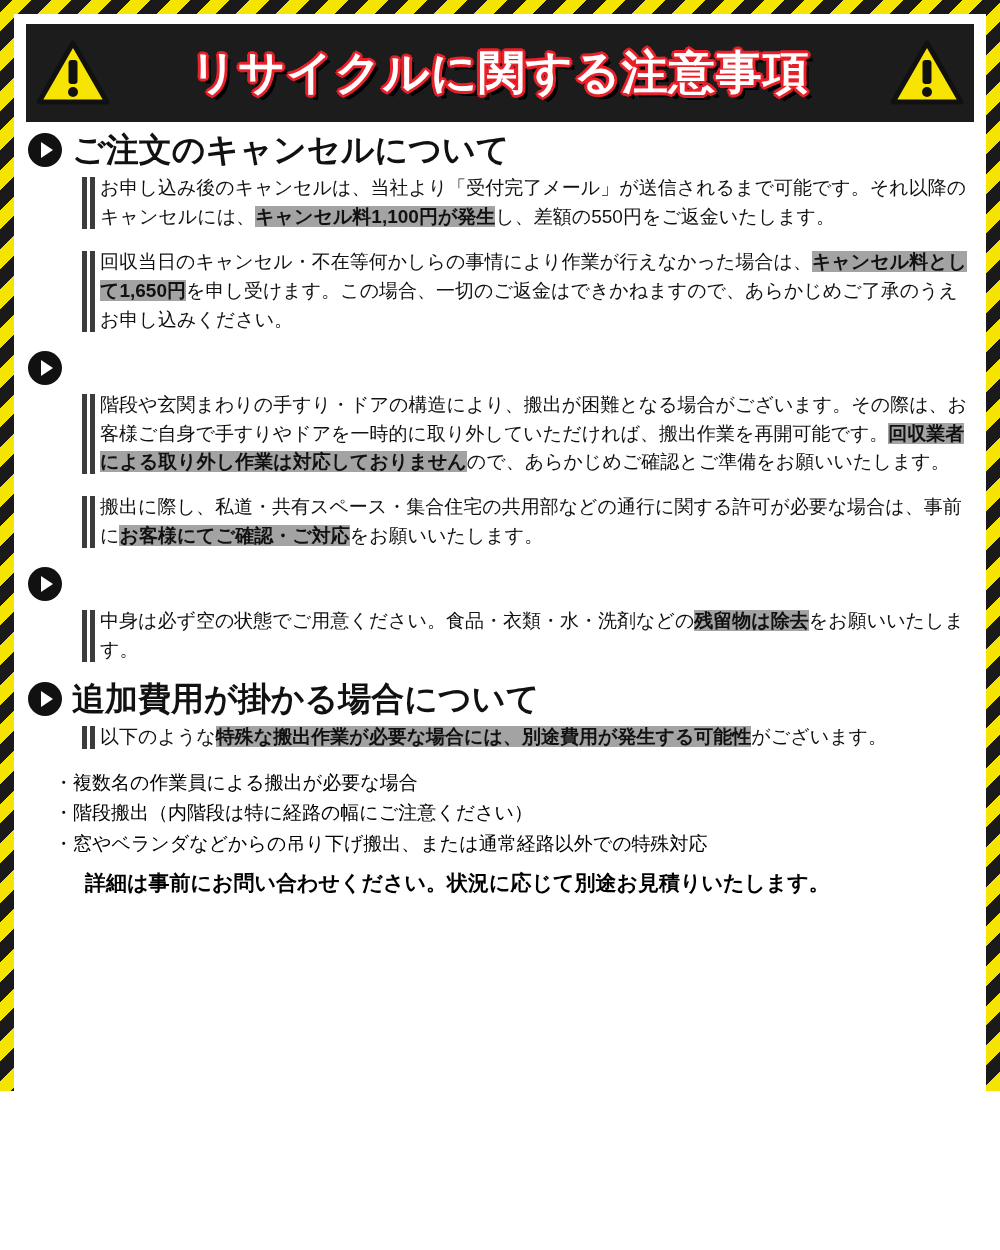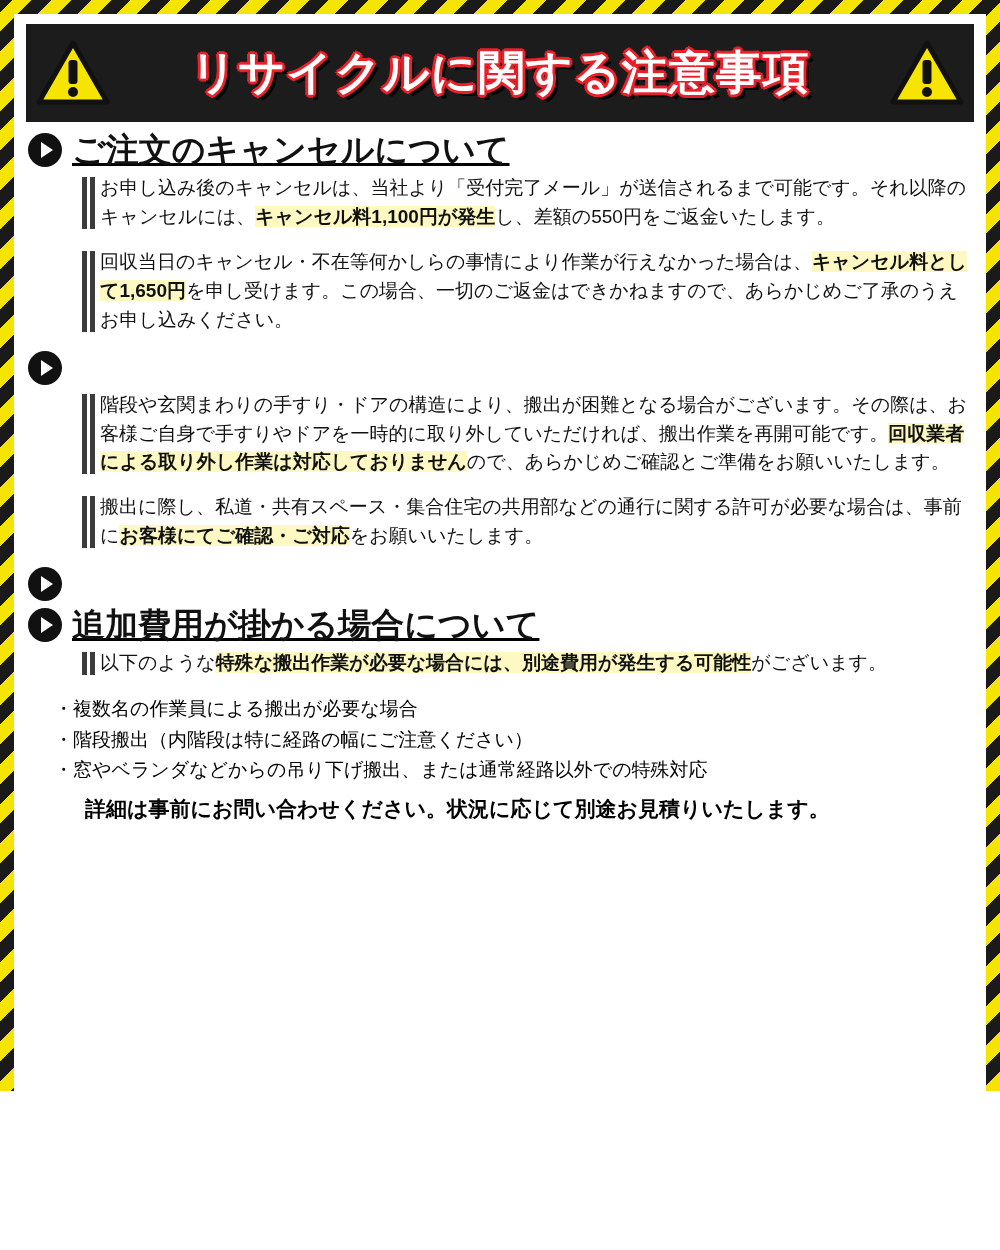--- a/index.html
+++ b/index.html
@@ -56,21 +56,20 @@
       2px 2px 0 #e8202a, -2px 2px 0 #e8202a, 2px -2px 0 #e8202a, -2px -2px 0 #e8202a,
       5px 5px 0 #000;
     white-space:nowrap;
   }
 
   
   .section{margin:0 0 6px 0;}
   .sec-head{
     display:flex;align-items:center;gap:10px;
     margin:6px 0 6px 2px;
-    text-decoration:underline;
   }
   .sec-bullet{
     width:34px;height:34px;border-radius:50%;
     background:#111;
     display:flex;align-items:center;justify-content:center;
     flex:0 0 auto;
   }
   .sec-bullet:after{
     content:"";
     display:block;
@@ -98,21 +97,21 @@
   .para:before{
     content:"";
     position:absolute;left:0;top:3px;bottom:3px;width:5px;
     background:#3c3c3c;
   }
   .para:after{
     content:"";
     position:absolute;left:8px;top:3px;bottom:3px;width:5px;
     background:#3c3c3c;
   }
-  .hl{background:#fef9c3;font-weight:bold;}
+  .hl{background:#a3a3a3;font-weight:bold;}
   .bd{font-weight:normal;}
 
   ul.bullets{
     margin:6px 0 10px 28px;padding:0;list-style:none;
     font-size:19px;line-height:1.6;
   }
   ul.bullets li:before{content:"・";}
   .closing{
     margin:10px 0 0 56px;
     padding-left:3px;
@@ -156,20 +155,21 @@
           <div class="sec-head">
             <span class="sec-bullet"></span>
           </div>
           <p class="para"><span>階段や玄関まわりの手すり・ドアの構造により、</span><span class="bd">搬出が困難となる場合</span><span>がございます。</span><span>その際は、</span><span class="bd">お客様ご自身で手すりやドアを一時的に取り外していただければ</span><span>、搬出作業を再開可能です。</span><span class="hl">回収業者による取り外し作業は対応しておりません</span><span>ので、あらかじめご確認とご準備をお願いいたします。</span></p>
           <p class="para"><span>搬出に際し、私道・共有スペース・集合住宅の共用部などの</span><span class="bd">通行に関する許可が必要</span><span>な場合は、事前に</span><span class="hl">お客様にてご確認・ご対応</span><span>をお願いいたします。</span></p>
         </div>
         <div class="section">
           <div class="sec-head">
             <span class="sec-bullet"></span>
           </div>
+          <p class="para"><span>中身は必ず空の状態でご用意ください。食品・衣類・水・洗剤などの</span><span class="hl">残留物は除去</span><span>をお願いいたします。</span></p>
         </div>
         <div class="section">
           <div class="sec-head">
             <span class="sec-bullet"></span>
             <span class="sec-title">追加費用が掛かる場合について</span>
           </div>
           <p class="para"><span>以下のような</span><span class="hl">特殊な搬出作業が必要な場合には、別途費用が発生する可能性</span><span>がございます。</span></p>
           <ul class="bullets">
             <li>複数名の作業員による搬出が必要な場合</li>
             <li>階段搬出（内階段は特に経路の幅にご注意ください）</li>

